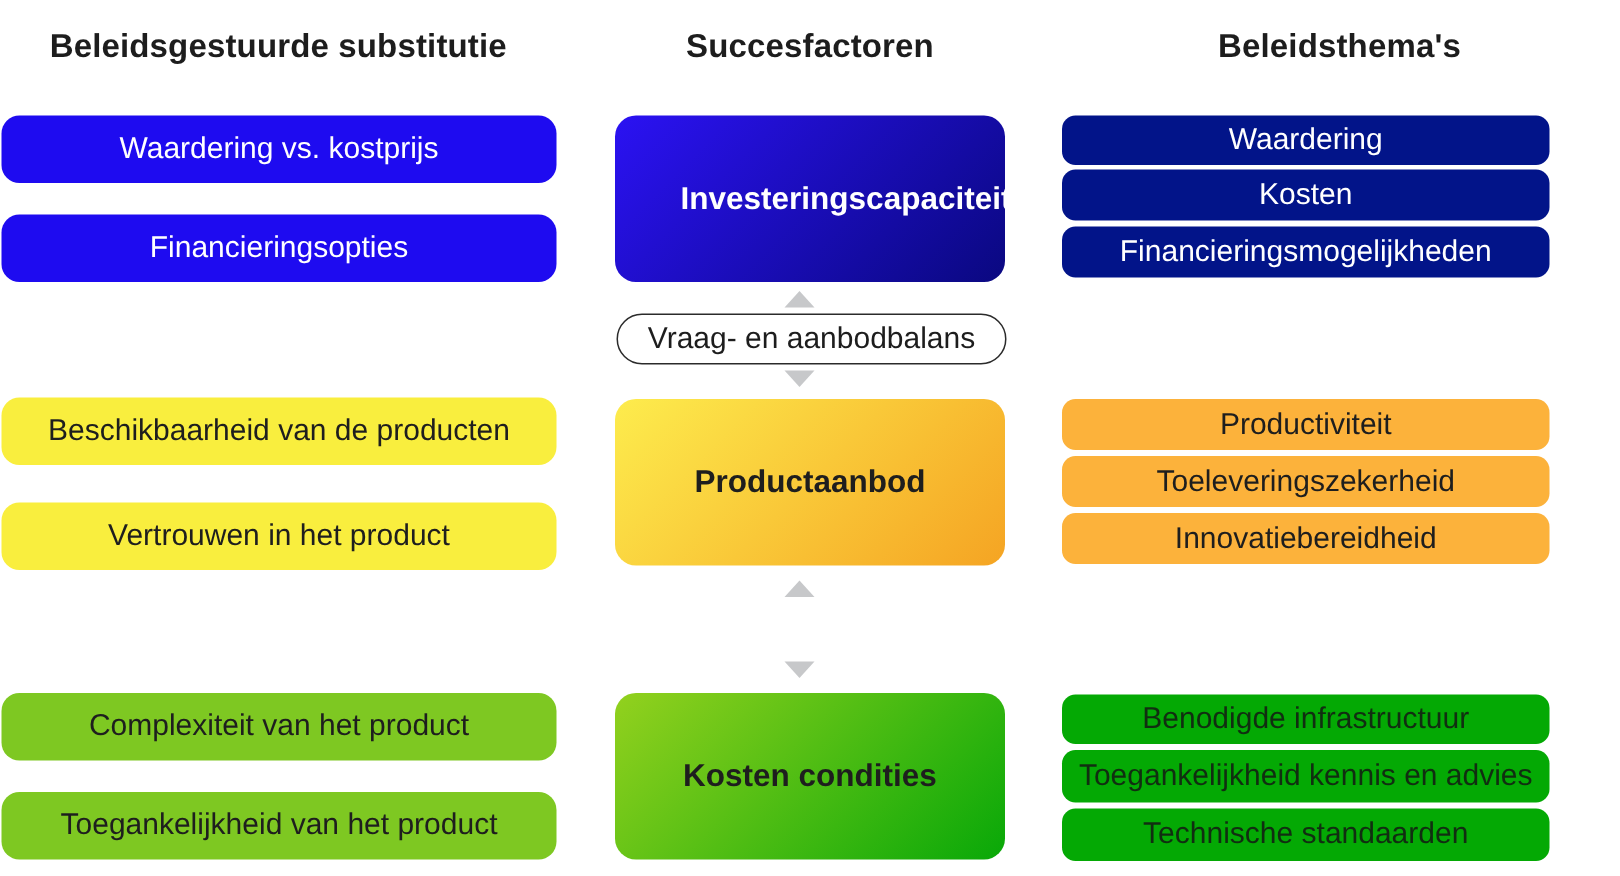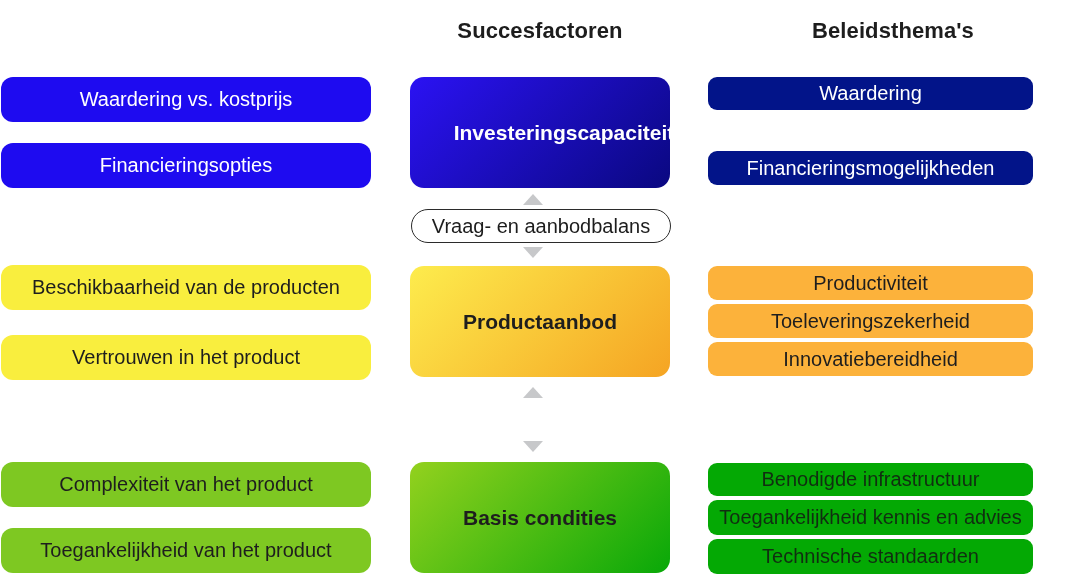--- a/index.html
+++ b/index.html
@@ -39,29 +39,31 @@
   
   .tri{position:absolute;left:523px;width:0;height:0;}
   .tri-up{border-left:10px solid transparent;border-right:10px solid transparent;border-bottom:11px solid #c7c8ca;}
   .tri-down{border-left:10px solid transparent;border-right:10px solid transparent;border-top:11px solid #c7c8ca;}
 </style>
 </head>
 <body>
 
 <div id="stage">
 
+  <div class="col-title t-left">Beleidsgestuurde substitutie</div>
   <div class="col-title t-mid">Succesfactoren</div>
   <div class="col-title t-right">Beleidsthema's</div>
 
   <div class="box lbox lb-blue" style="top:77px">Waardering vs. kostprijs</div>
   <div class="box lbox lb-blue" style="top:143px">Financieringsopties</div>
 
   <div class="box mbox mb-blue" style="top:77px">Investeringscapaciteit</div>
 
   <div class="box rbox rb-navy" style="top:77px;height:33px">Waardering</div>
+  <div class="box rbox rb-navy" style="top:113px;height:34px">Kosten</div>
   <div class="box rbox rb-navy" style="top:151px;height:34px">Financieringsmogelijkheden</div>
 
   <div class="tri tri-up" style="top:194px"></div>
   <div class="pill" style="top:209px">Vraag- en aanbodbalans</div>
   <div class="tri tri-down" style="top:247px"></div>
 
   <div class="box lbox lb-yellow" style="top:265px">Beschikbaarheid van de producten</div>
   <div class="box lbox lb-yellow" style="top:335px">Vertrouwen in het product</div>
 
   <div class="box mbox mb-orange" style="top:266px">Productaanbod</div>
@@ -69,19 +71,19 @@
   <div class="box rbox rb-orange" style="top:266px;height:34px">Productiviteit</div>
   <div class="box rbox rb-orange" style="top:304px;height:34px">Toeleveringszekerheid</div>
   <div class="box rbox rb-orange" style="top:342px;height:34px">Innovatiebereidheid</div>
 
   <div class="tri tri-up" style="top:387px"></div>
   <div class="tri tri-down" style="top:441px"></div>
 
   <div class="box lbox lb-green" style="top:462px">Complexiteit van het product</div>
   <div class="box lbox lb-green" style="top:528px">Toegankelijkheid van het product</div>
 
-  <div class="box mbox mb-green" style="top:462px">Basis condities</div>
+  <div class="box mbox mb-green" style="top:462px">Kosten condities</div>
 
   <div class="box rbox rb-green" style="top:463px;height:33px">Benodigde infrastructuur</div>
   <div class="box rbox rb-green" style="top:500px;height:35px">Toegankelijkheid kennis en advies</div>
   <div class="box rbox rb-green" style="top:539px;height:35px">Technische standaarden</div>
 
 </div>
 
 </body></html>

